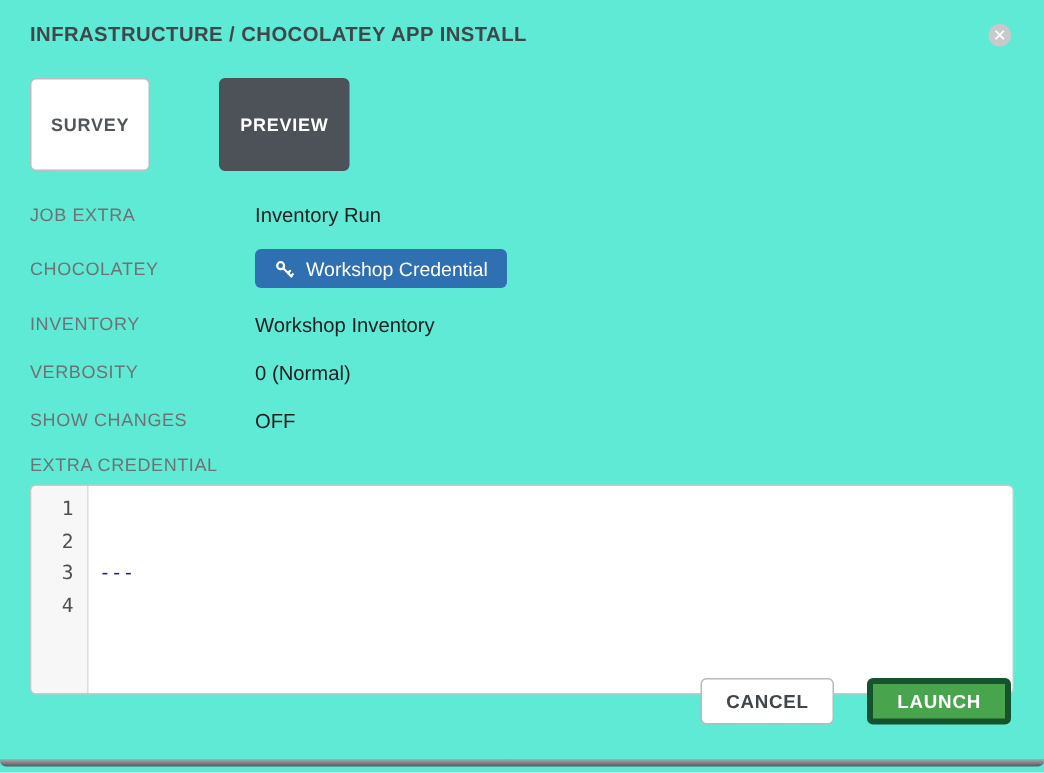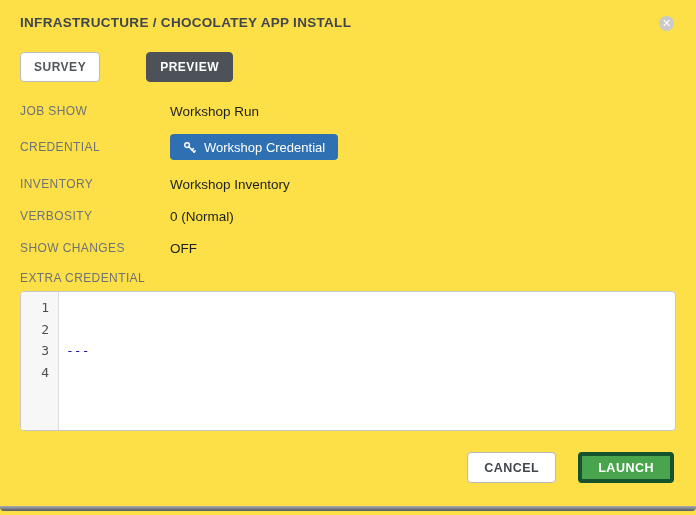--- a/index.html
+++ b/index.html
@@ -3,21 +3,21 @@
 <meta charset="utf-8">
 <style>
   * { margin:0; padding:0; box-sizing:border-box; }
   html,body { width:696px; height:515px; }
   body {
     font-family: "Liberation Sans", sans-serif;
     background:#ffffff;
     position:relative;
     overflow:hidden;
   }
-  .modal { position:absolute; inset:0; background:#fde047; }
+  .modal { position:absolute; inset:0; background:#5eead4; }
 
   
   .modal-header {
     display:flex; justify-content:space-between; align-items:flex-start;
     padding:15px 20px 0 20px;
   }
   .modal-title {
     font-size:13.5px; font-weight:bold; color:#40464c; letter-spacing:.3px;
   }
   .close-btn {
@@ -27,21 +27,21 @@
     font-size:11px; font-weight:bold; line-height:1;
     cursor:pointer; margin-top:1px; margin-right:2px;
     font-family:"DejaVu Sans", sans-serif;
   }
 
   
   .tabs { display:flex; gap:10px; margin:21px 20px 0 20px; }
   .tab-btn {
     font-family:"Liberation Sans", sans-serif;
     font-size:12px; font-weight:600; letter-spacing:.5px;
-    padding:7px 13px; border-radius:4px; cursor:pointer;
+    padding:23px 13px; border-radius:4px; cursor:pointer;
     background:#ffffff; border:1px solid #b9bdc1; color:#51565b;
   }
   .tab-btn.active {
     background:#4c5258; border:1px solid #4c5258; color:#ffffff;margin-left:36px;
   }
 
   
   .details { margin:20px 20px 0 20px; }
   .detail-row { display:flex; align-items:center; margin-bottom:14px; min-height:18px; }
   .detail-label {
@@ -109,26 +109,26 @@
   </div>
 
   <div class="tabs">
     <button class="tab-btn">SURVEY</button>
     <button class="tab-btn active">PREVIEW</button>
   </div>
 
   <div class="details">
 
     <div class="detail-row">
-      <div class="detail-label">JOB SHOW</div>
-      <div class="detail-value">Workshop Run</div>
+      <div class="detail-label">JOB EXTRA</div>
+      <div class="detail-value">Inventory Run</div>
     </div>
 
     <div class="detail-row credential">
-      <div class="detail-label">CREDENTIAL</div>
+      <div class="detail-label">CHOCOLATEY</div>
       <div class="cred-badge">
         <span>
           <svg width="13" height="13" viewBox="0 0 13 13" fill="none" stroke="#ffffff" stroke-width="1.5" stroke-linecap="round">
             <circle cx="4.1" cy="4.1" r="2.3"></circle>
             <path d="M6 6 L11.3 11.3"></path>
             <path d="M9 9 L10.4 7.6"></path>
             <path d="M11 11 L12.2 9.8"></path>
           </svg>
         </span>
         <span>Workshop Credential</span>

